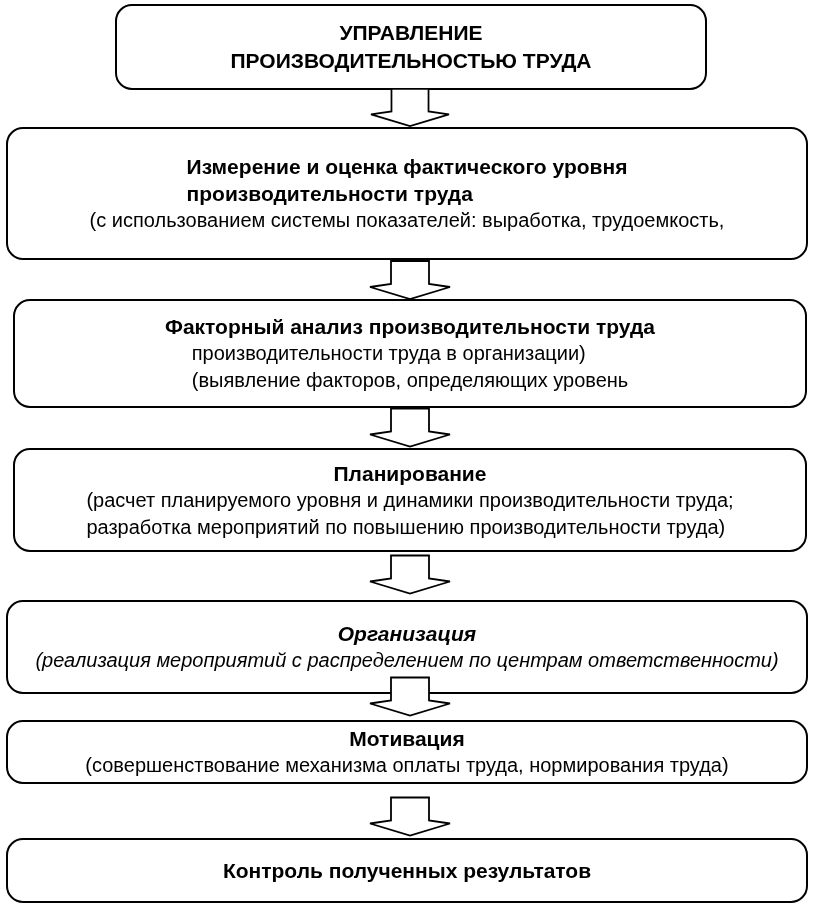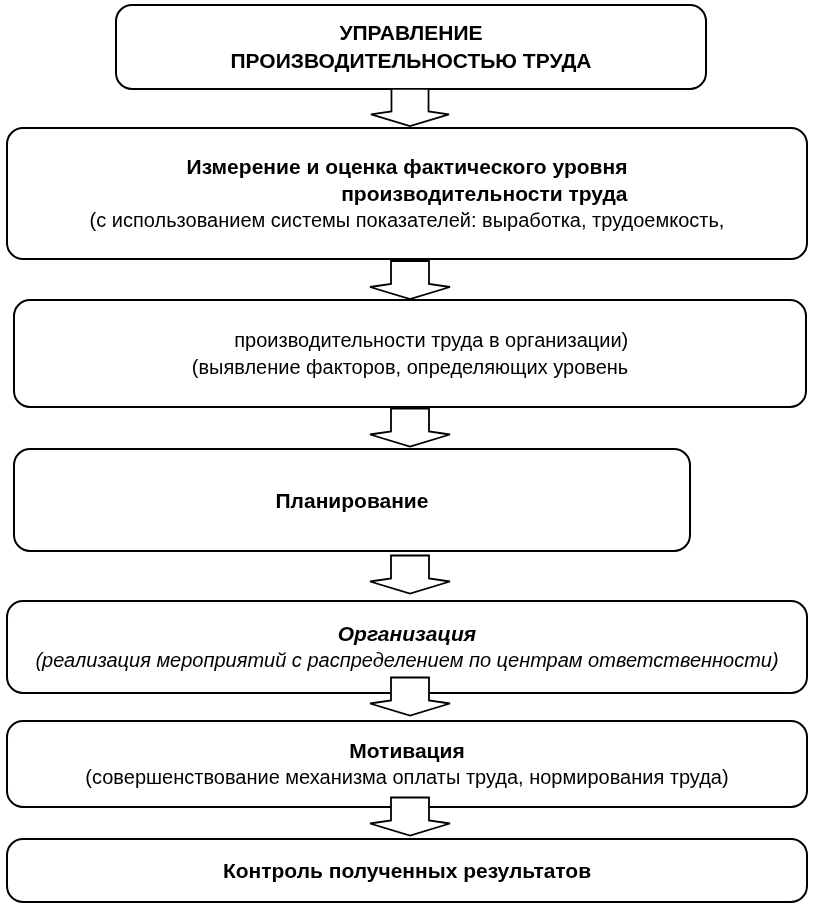--- a/index.html
+++ b/index.html
@@ -17,21 +17,21 @@
   }
   .box {
     position: absolute;
     background: #ffffff;
     border: 2px solid #000000;
     border-radius: 17px;
     display: flex;
     flex-direction: column;
     justify-content: center;
     align-items: center;
-    text-align: right;
+    text-align: left;
   }
   .box .line {
     display: block;
     white-space: nowrap;
     line-height: 27px;
   }
   .heading .line {
     font-weight: bold;
     font-size: 21px;
   }
@@ -77,54 +77,61 @@
     <div class="body-text">
       <span class="line">(с использованием системы показателей: выработка, трудоемкость,</span>
     </div>
   </div>
 
   <svg class="arrow" style="left:368px; top:260px;" width="84" height="40" viewBox="0 0 84 40">
     <polygon points="23,1 23,24 2,27 42,39 82,27 61,24 61,1"></polygon>
   </svg>
 
   <div class="box" style="left:13px; top:299px; width:794px; height:109px;">
+    <div class="heading">
+      <span class="line">Факторный анализ производительности труда</span>
+    </div>
     <div class="body-text">
       <span class="line">производительности труда в организации)</span>
       <span class="line">(выявление факторов, определяющих уровень</span>
     </div>
   </div>
 
   <svg class="arrow" style="left:368px; top:407px;" width="84" height="41" viewBox="0 0 84 40">
     <polygon points="23,1 23,24 2,27 42,39 82,27 61,24 61,1"></polygon>
   </svg>
 
-  <div class="box" style="left:13px; top:448px; width:678px; height:104px;">
+  <div class="box" style="left:13px; top:448px; width:794px; height:104px;">
     <div class="heading">
       <span class="line">Планирование</span>
+    </div>
+    <div class="body-text">
+      <span class="line">(расчет планируемого уровня и динамики производительности труда;</span>
+      <span class="line">разработка мероприятий по повышению производительности труда)</span>
     </div>
   </div>
 
   <svg class="arrow" style="left:368px; top:551px;" width="84" height="47" viewBox="0 0 84 40">
     <polygon points="23,1 23,24 2,27 42,39 82,27 61,24 61,1"></polygon>
   </svg>
 
   <div class="box" style="left:6px; top:600px; width:802px; height:94px;font-style:italic;">
     <div class="heading">
       <span class="line">Организация</span>
     </div>
     <div class="body-text">
       <span class="line">(реализация мероприятий с распределением по центрам ответственности)</span>
     </div>
   </div>
 
   <svg class="arrow" style="left:368px; top:674px;" width="84" height="45" viewBox="0 0 84 40">
     <polygon points="23,1 23,24 2,27 42,39 82,27 61,24 61,1"></polygon>
   </svg>
 
-  <div class="box" style="left:6px; top:720px; width:802px; height:88px;">
+  <div class="box" style="left:6px; top:720px; width:802px; height:64px;">
     <div class="heading">
       <span class="line">Мотивация</span>
     </div>
     <div class="body-text">
       <span class="line">(совершенствование механизма оплаты труда, нормирования труда)</span>
     </div>
   </div>
 
   <svg class="arrow" style="left:368px; top:796px;" width="84" height="41" viewBox="0 0 84 40">
     <polygon points="23,1 23,24 2,27 42,39 82,27 61,24 61,1"></polygon>

